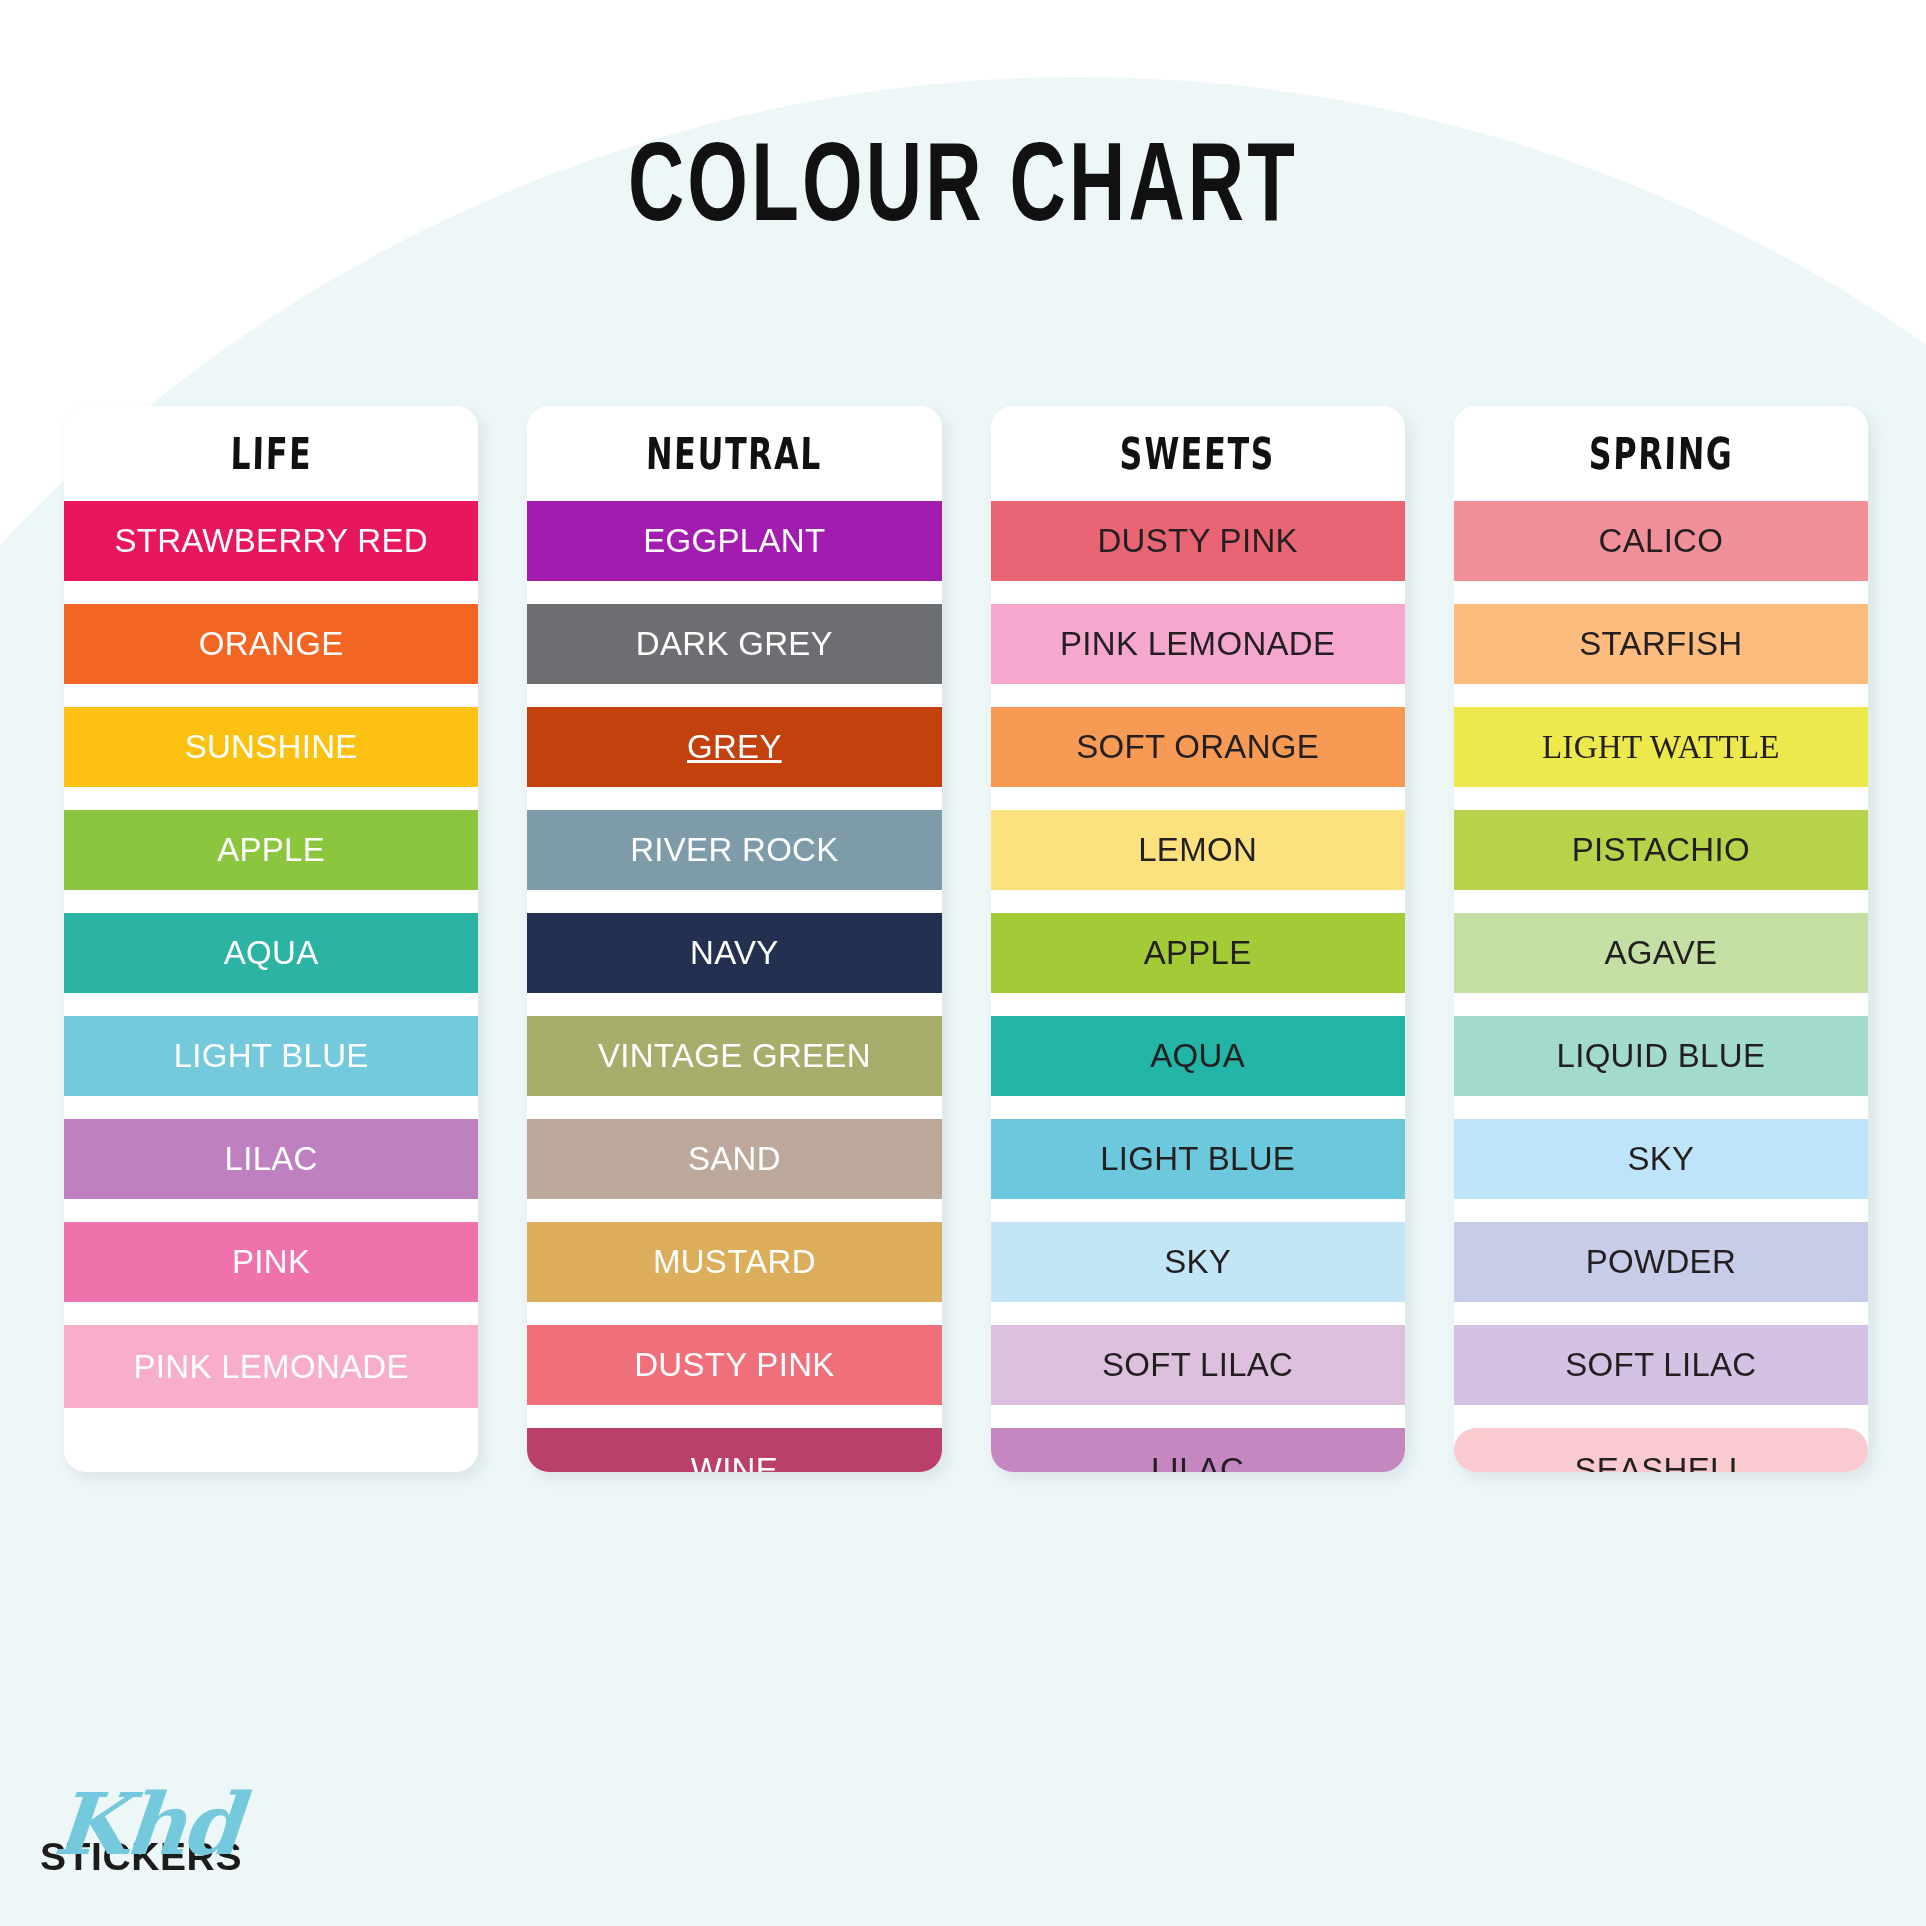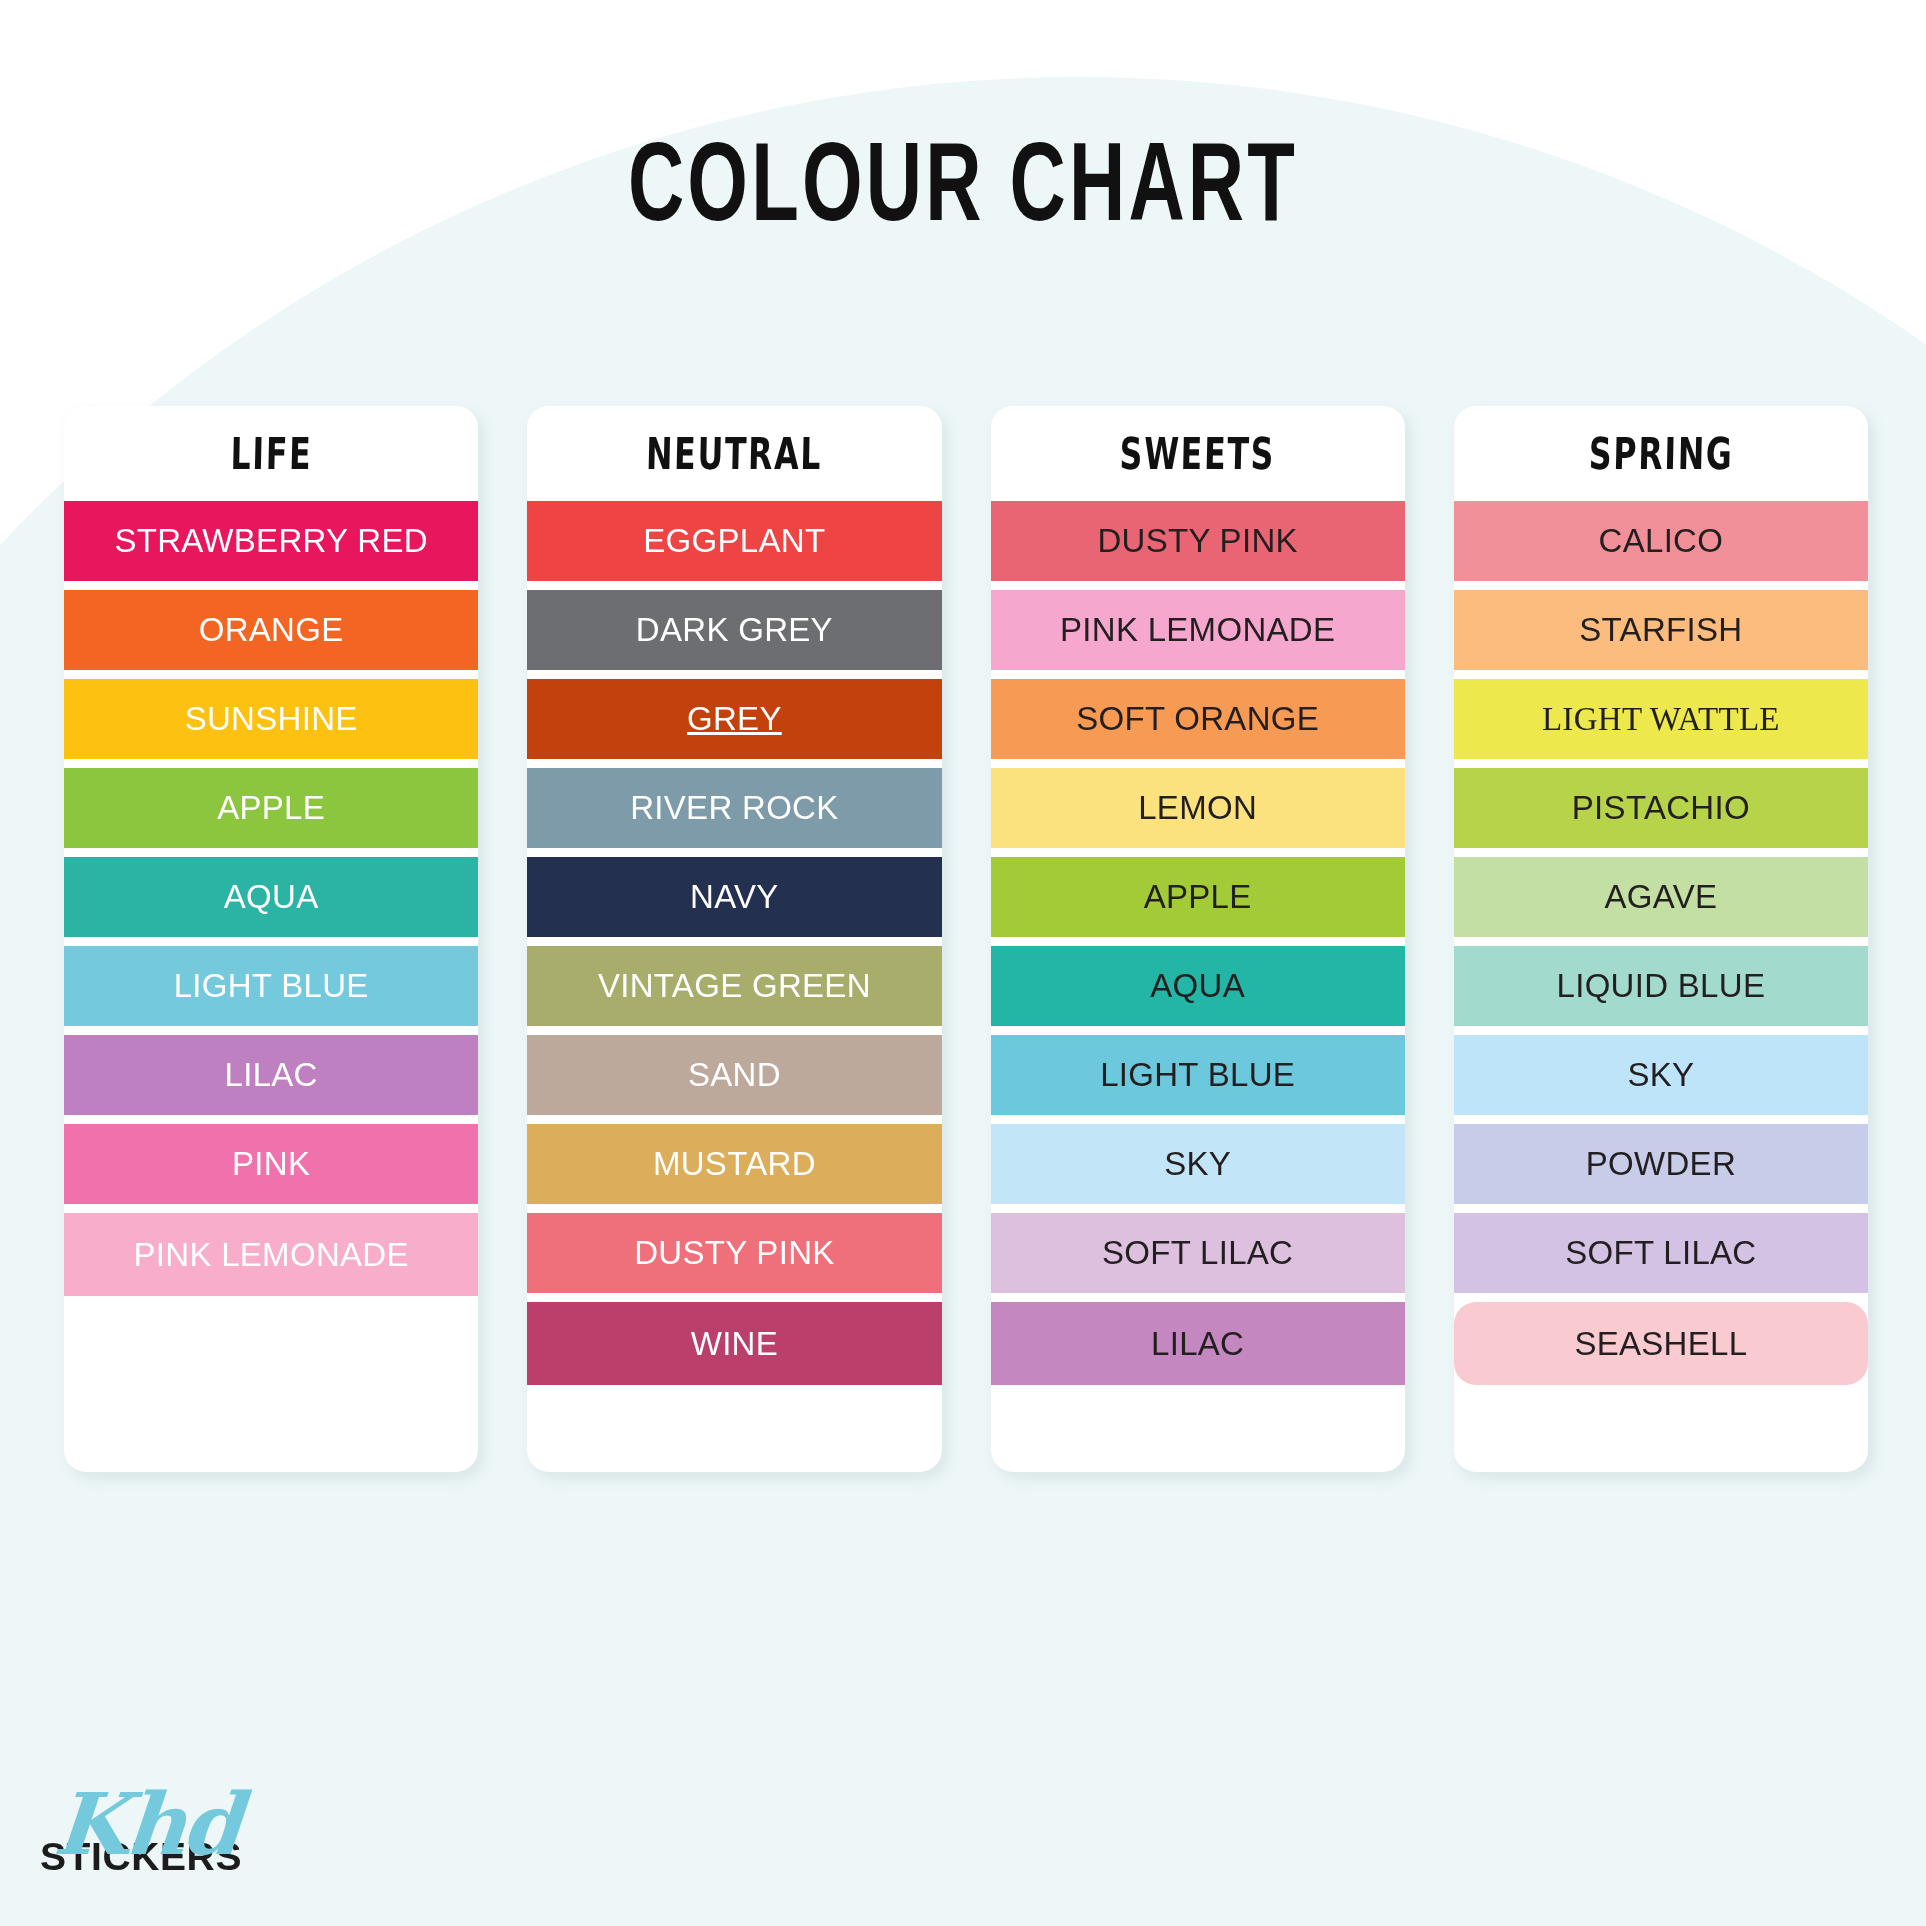--- a/index.html
+++ b/index.html
@@ -86,21 +86,21 @@
     font-weight: 700;
     font-size: 40px;
     letter-spacing: 1.9px;
     color: #111111;
     transform: scaleX(0.88) scaleY(1.1) skewX(-1.5deg);
     line-height: 1;
   }
   .swatch-list {
     display: flex;
     flex-direction: column;
-    gap: 9px;
+    gap: 23px;
     flex: 1 1 auto;
   }
   .swatch {
     height: 80px;
     display: flex;
     align-items: center;
     justify-content: center;
     font-size: 33px;
     letter-spacing: 0.3px;
     font-family: "Liberation Sans", sans-serif;
@@ -183,21 +183,21 @@
         <div class="swatch" style="background: rgb(248, 174, 203); color: rgb(255, 255, 255);">
           <span>PINK LEMONADE</span>
         </div>
       </div>
     </div>
     <div class="palette-card">
       <div class="card-header">
         <span class="card-header-text">NEUTRAL</span>
       </div>
       <div class="swatch-list">
-        <div class="swatch" style="background: #ef4444; color: rgb(255, 255, 255);">
+        <div class="swatch" style="background: #a21caf; color: rgb(255, 255, 255);">
           <span>EGGPLANT</span>
         </div>
         <div class="swatch" style="background: rgb(109, 110, 113); color: rgb(255, 255, 255);">
           <span>DARK GREY</span>
         </div>
         <div class="swatch" style="background: #c2410c; color: rgb(255, 255, 255); text-decoration: underline;">
           <span>GREY</span>
         </div>
         <div class="swatch" style="background: rgb(125, 155, 168); color: rgb(255, 255, 255);">
           <span>RIVER ROCK</span>

